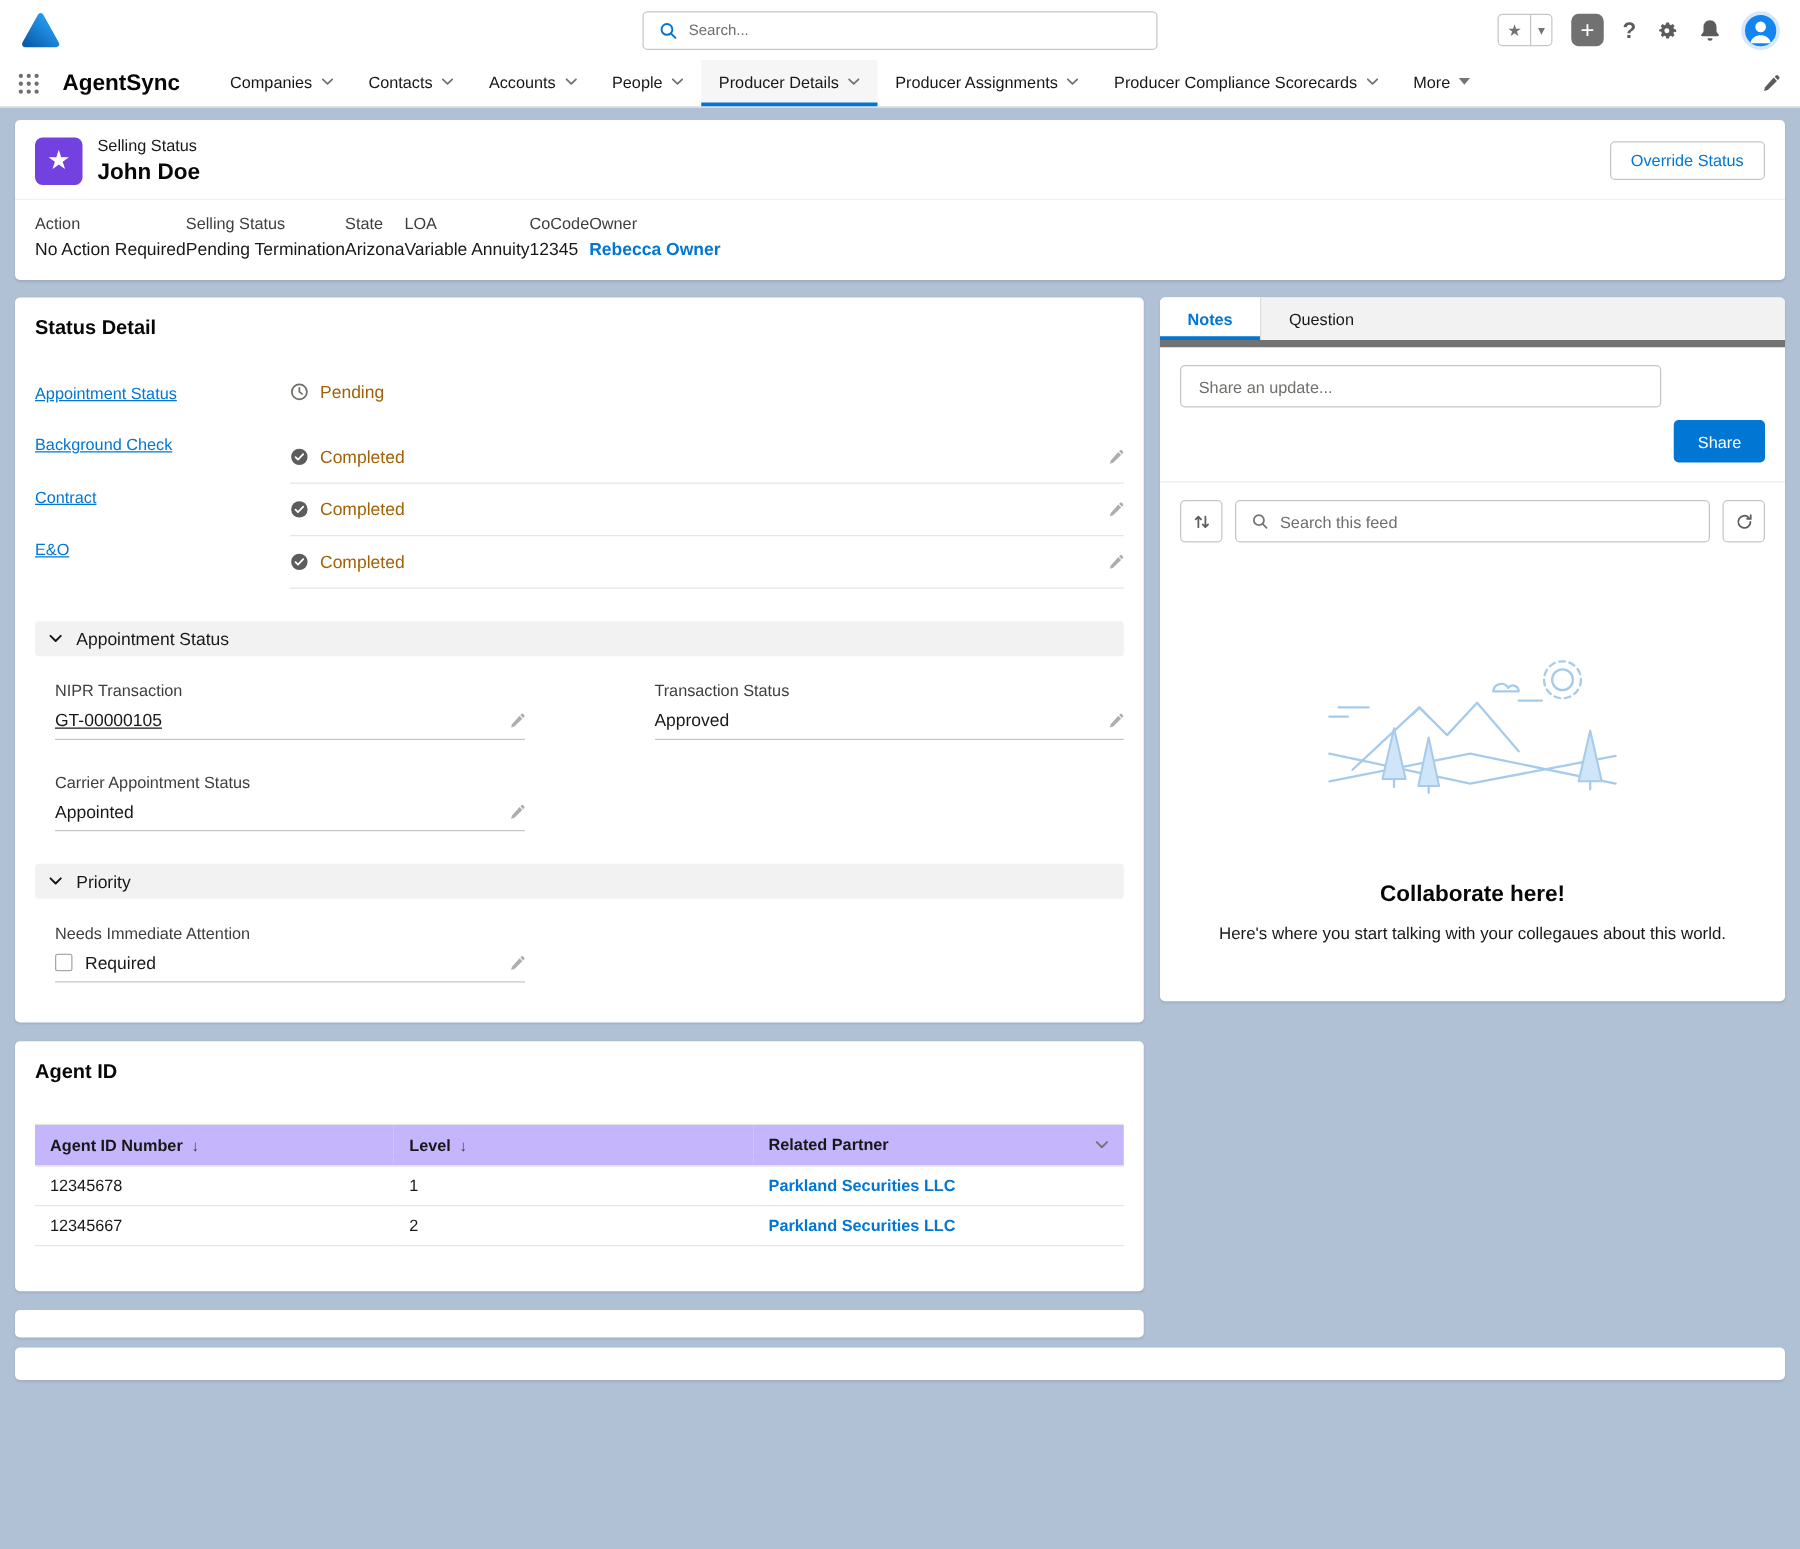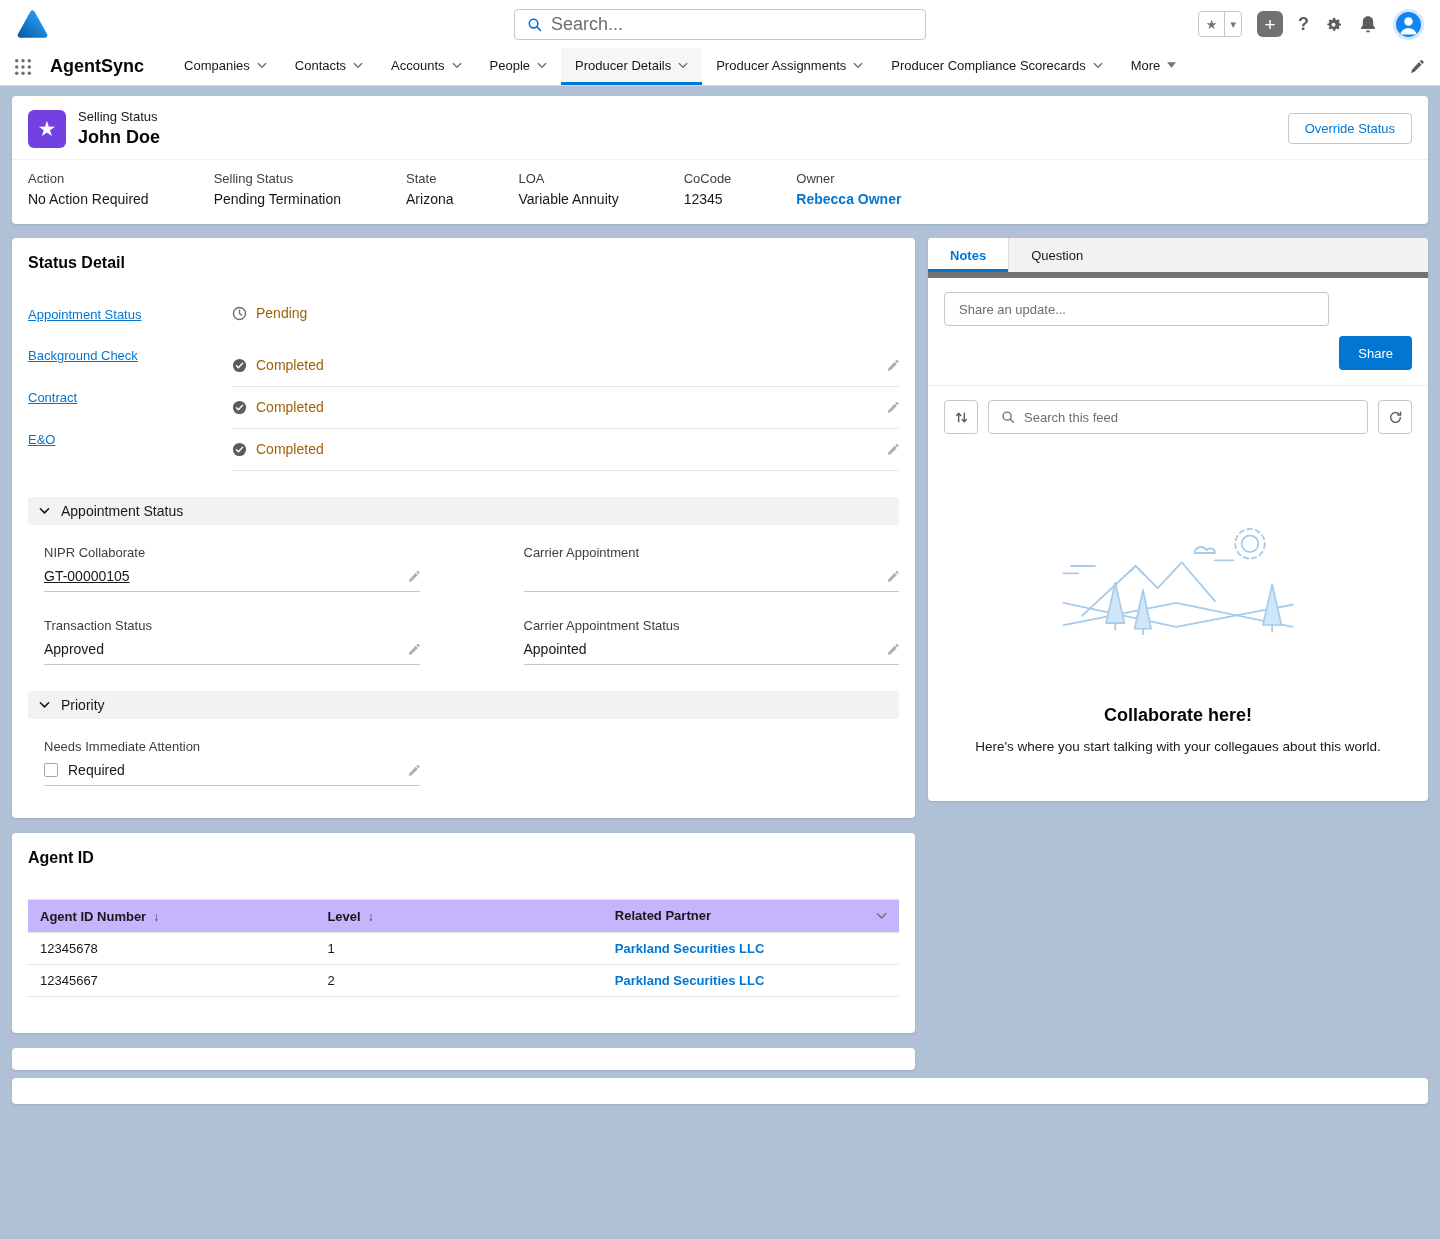--- a/index.html
+++ b/index.html
@@ -12,21 +12,21 @@
   }
   a { cursor:pointer; }
   svg { display:block; }
 
   
   .global-header { height:48px; background:#fff; display:flex; align-items:center; padding:0 16px; position:relative; }
   .logo { display:flex; align-items:center; }
   .global-search { position:absolute; left:50%; transform:translateX(-50%); width:412px; }
   .search-box { display:flex; align-items:center; gap:9px; height:31px; border:1px solid #c9c7c5; border-radius:4px; padding:0 12px; background:#fff; }
   .search-box .mag { color:#0176d3; }
-  .search-box input { border:none; outline:none; flex:1; font-size:18px; color:#181818; font-family:inherit; background:transparent; }
+  .search-box input { border:none; outline:none; flex:1; font-size:12px; color:#181818; font-family:inherit; background:transparent; }
   .search-box input::placeholder { color:#706e6b; }
   .header-actions { margin-left:auto; display:flex; align-items:center; gap:15px; }
   .fav-control { display:flex; border:1px solid #c9c7c5; border-radius:4px; height:26px; overflow:hidden; }
   .fav-star { padding:0 7px; color:#747474; display:flex; align-items:center; font-size:13px; }
   .fav-caret { padding:0 5px; border-left:1px solid #c9c7c5; display:flex; align-items:center; color:#747474; font-size:11px; }
   .plus-btn { width:26px; height:26px; background:#717171; color:#fff; border-radius:6px; font-size:19px; line-height:1; display:flex; align-items:center; justify-content:center; cursor:pointer; }
   .help-btn { font-size:18px; font-weight:700; color:#5c5c5c; cursor:pointer; }
   .icon-btn { color:#5c5c5c; display:flex; align-items:center; justify-content:center; cursor:pointer; }
   .avatar { width:31px; height:31px; border-radius:50%; background:#1285f2; border:3px solid #d6e7fb; display:flex; align-items:flex-end; justify-content:center; overflow:hidden; cursor:pointer; }
 
@@ -44,21 +44,21 @@
   .page { padding:10px 12px 0; }
   .card { background:#fff; border-radius:4px; box-shadow:0 1px 2px rgba(0,0,0,.1); }
 
   
   .highlights { margin-bottom:14px; }
   .hl-head { display:flex; align-items:center; padding:13px 16px 11px; }
   .entity-icon { width:38px; height:38px; border-radius:6px; background:#7341e0; color:#fff; display:flex; align-items:center; justify-content:center; font-size:21px; margin-right:12px; flex:none; }
   .hl-titles .entity-label { font-size:13px; color:#181818; margin-bottom:3px; }
   .hl-titles .record-name { font-size:18px; font-weight:700; color:#080707; }
   .btn-neutral { margin-left:auto; background:#fff; border:1px solid #c9c7c5; border-radius:4px; color:#0176d3; font-size:13px; padding:7px 16px; cursor:pointer; font-family:inherit; }
-  .hl-fields { display:flex; gap:65px; padding:11px 16px 17px; border-top:1px solid #f0f0f0;align-items:flex-end; }
+  .hl-fields { display:flex; padding:11px 16px 17px; border-top:1px solid #f0f0f0;align-items:flex-end; }
   .hl-field .f-label { font-size:13px; color:#3e3e3c; margin-bottom:5px; }
   .hl-field .f-value { font-size:14px; color:#181818; }
   .link { color:#0176d3; text-decoration:none; }
   .link.bold { font-weight:700;margin-top:29px; }
   .link.underl { text-decoration:underline; }
 
   
   .columns { display:flex; gap:13px; align-items:flex-start; }
   .col-left { flex:1; min-width:0; }
   .col-right { width:500px; flex:none; }
@@ -401,35 +401,23 @@
           <span class="chev">
               <svg viewBox="0 0 12 8" width="11" height="8">
                 <path d="M1.5 1.5L6 6l4.5-4.5" fill="none" stroke="currentColor" stroke-width="1.7" stroke-linecap="round" stroke-linejoin="round"></path>
               </svg>
             </span>
           <span>Appointment Status</span>
         </div>
 
         <div class="fields-grid">
           <div class="field">
-            <div class="f-label">NIPR Collaborate</div>
+            <div class="f-label">NIPR Transaction</div>
             <div class="f-control">
               <a class="link underl f-value">GT-00000105</a>
-              <span class="pencil">
-                <svg viewBox="0 0 16 16" width="13" height="13" fill="currentColor">
-                    <path d="M12.3 1.6a1.4 1.4 0 0 1 2 0l.8.8a1.4 1.4 0 0 1 0 2l-.9.9-2.8-2.8.9-.9z"></path>
-                    <path d="M10.6 3.3L13.4 6.1 5.6 13.9 2.3 14.8 3.2 11.5z"></path>
-                  </svg>
-              </span>
-            </div>
-          </div>
-          <div class="field">
-            <div class="f-label">Carrier Appointment</div>
-            <div class="f-control">
-              <span class="f-value"></span>
               <span class="pencil">
                 <svg viewBox="0 0 16 16" width="13" height="13" fill="currentColor">
                     <path d="M12.3 1.6a1.4 1.4 0 0 1 2 0l.8.8a1.4 1.4 0 0 1 0 2l-.9.9-2.8-2.8.9-.9z"></path>
                     <path d="M10.6 3.3L13.4 6.1 5.6 13.9 2.3 14.8 3.2 11.5z"></path>
                   </svg>
               </span>
             </div>
           </div>
           <div class="field">
             <div class="f-label">Transaction Status</div>

